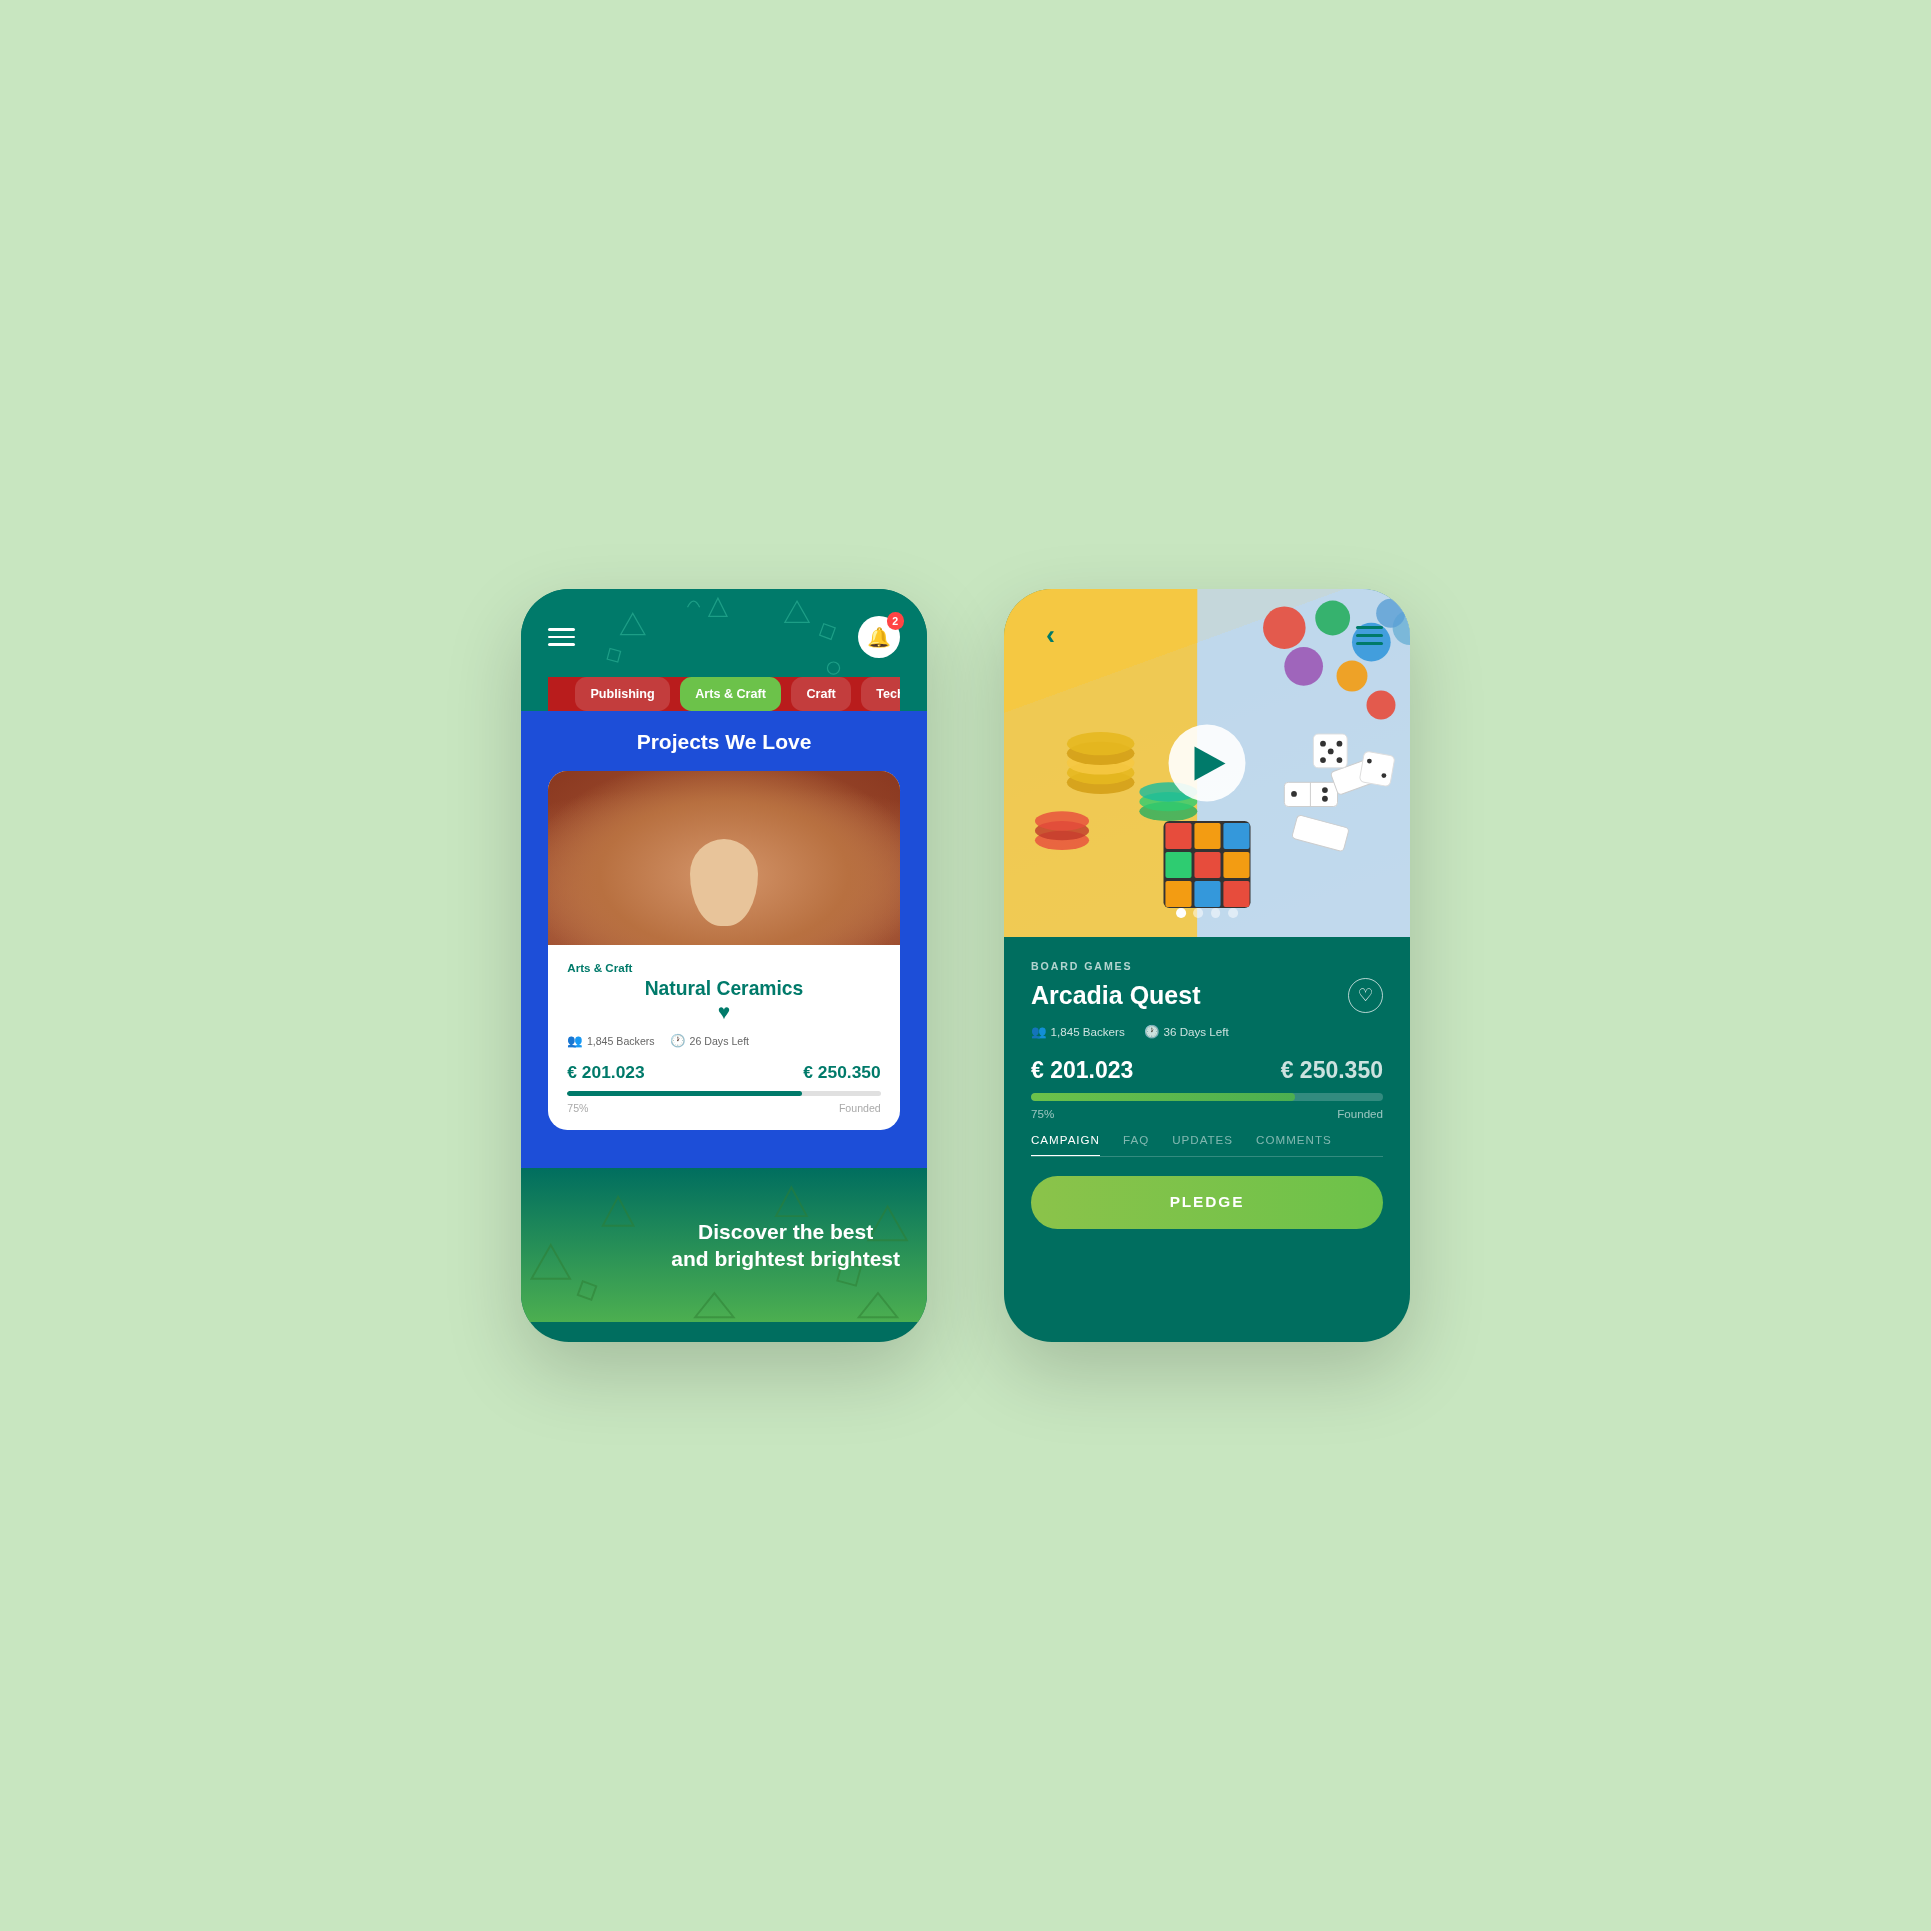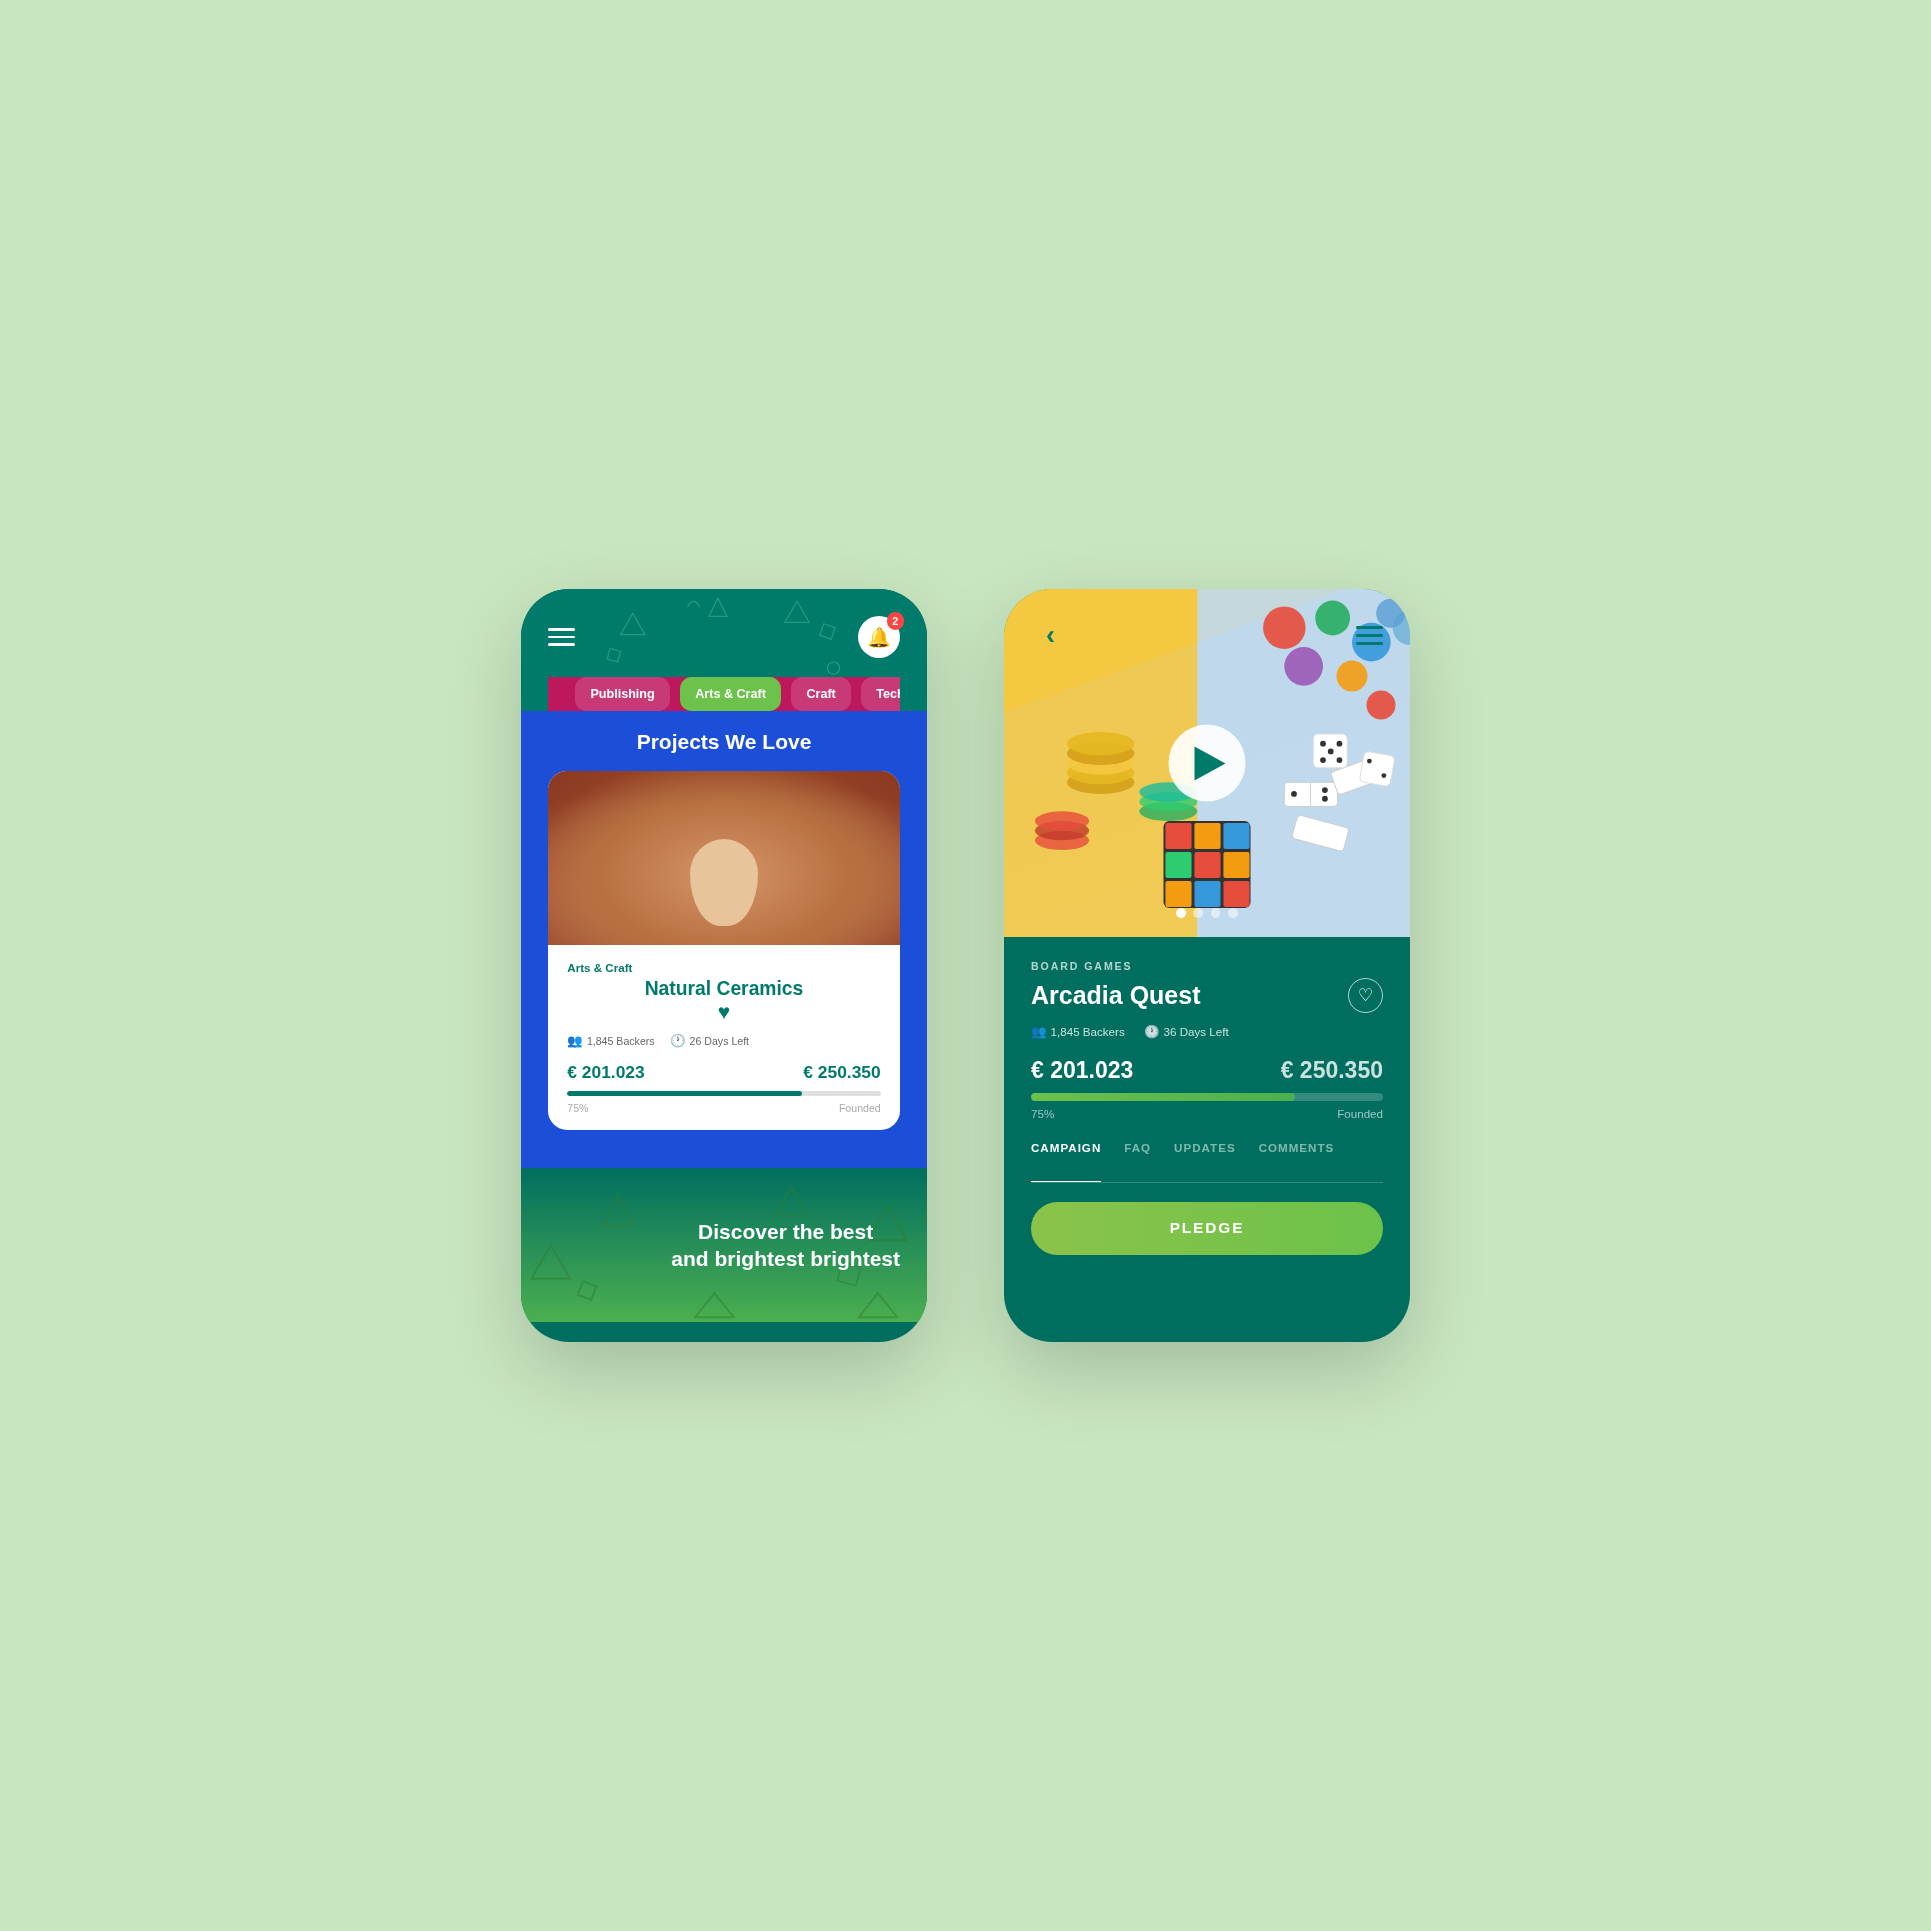--- a/index.html
+++ b/index.html
@@ -96,21 +96,21 @@
     .bell-symbol {
       font-size: 19.3px;
       color: #006e5f;
     }
 
     .phone-1-tabs {
       display: flex;
       gap: 9.7px;
       padding: 0 27px;
       margin-bottom: 0;
-      background: #be185d;
+      background: #b91c1c;
       overflow-x: hidden;
     }
 
     .tab-item {
       padding: 9.7px 15.4px;
       border-radius: 11.6px;
       background: rgba(255,255,255,0.15);
       color: white;
       font-size: 12.6px;
       font-weight: 600;
@@ -487,27 +487,26 @@
       display: flex;
       gap: 23px;
       border-bottom: 1px solid rgba(255,255,255,0.2);
       padding-bottom: 9.7px;
       margin-bottom: 19.3px;
     }
 
     .tab-nav-item {
       color: rgba(255,255,255,0.5);
       font-size: 11.6px;
-      font-weight: 700;
+      font-weight: 400;
       letter-spacing: 1px;
       text-transform: uppercase;
       cursor: pointer;
-      padding-bottom: 27px;
+      padding-bottom: 9px;
       margin-bottom: -10.6px;
-      margin-top: 8px;
     }
 
     .tab-nav-item.active {
       color: white;
       border-bottom: 1.9px solid white;
     }
 
     .pledge-btn {
       width: 100%;
       padding: 17.4px;

